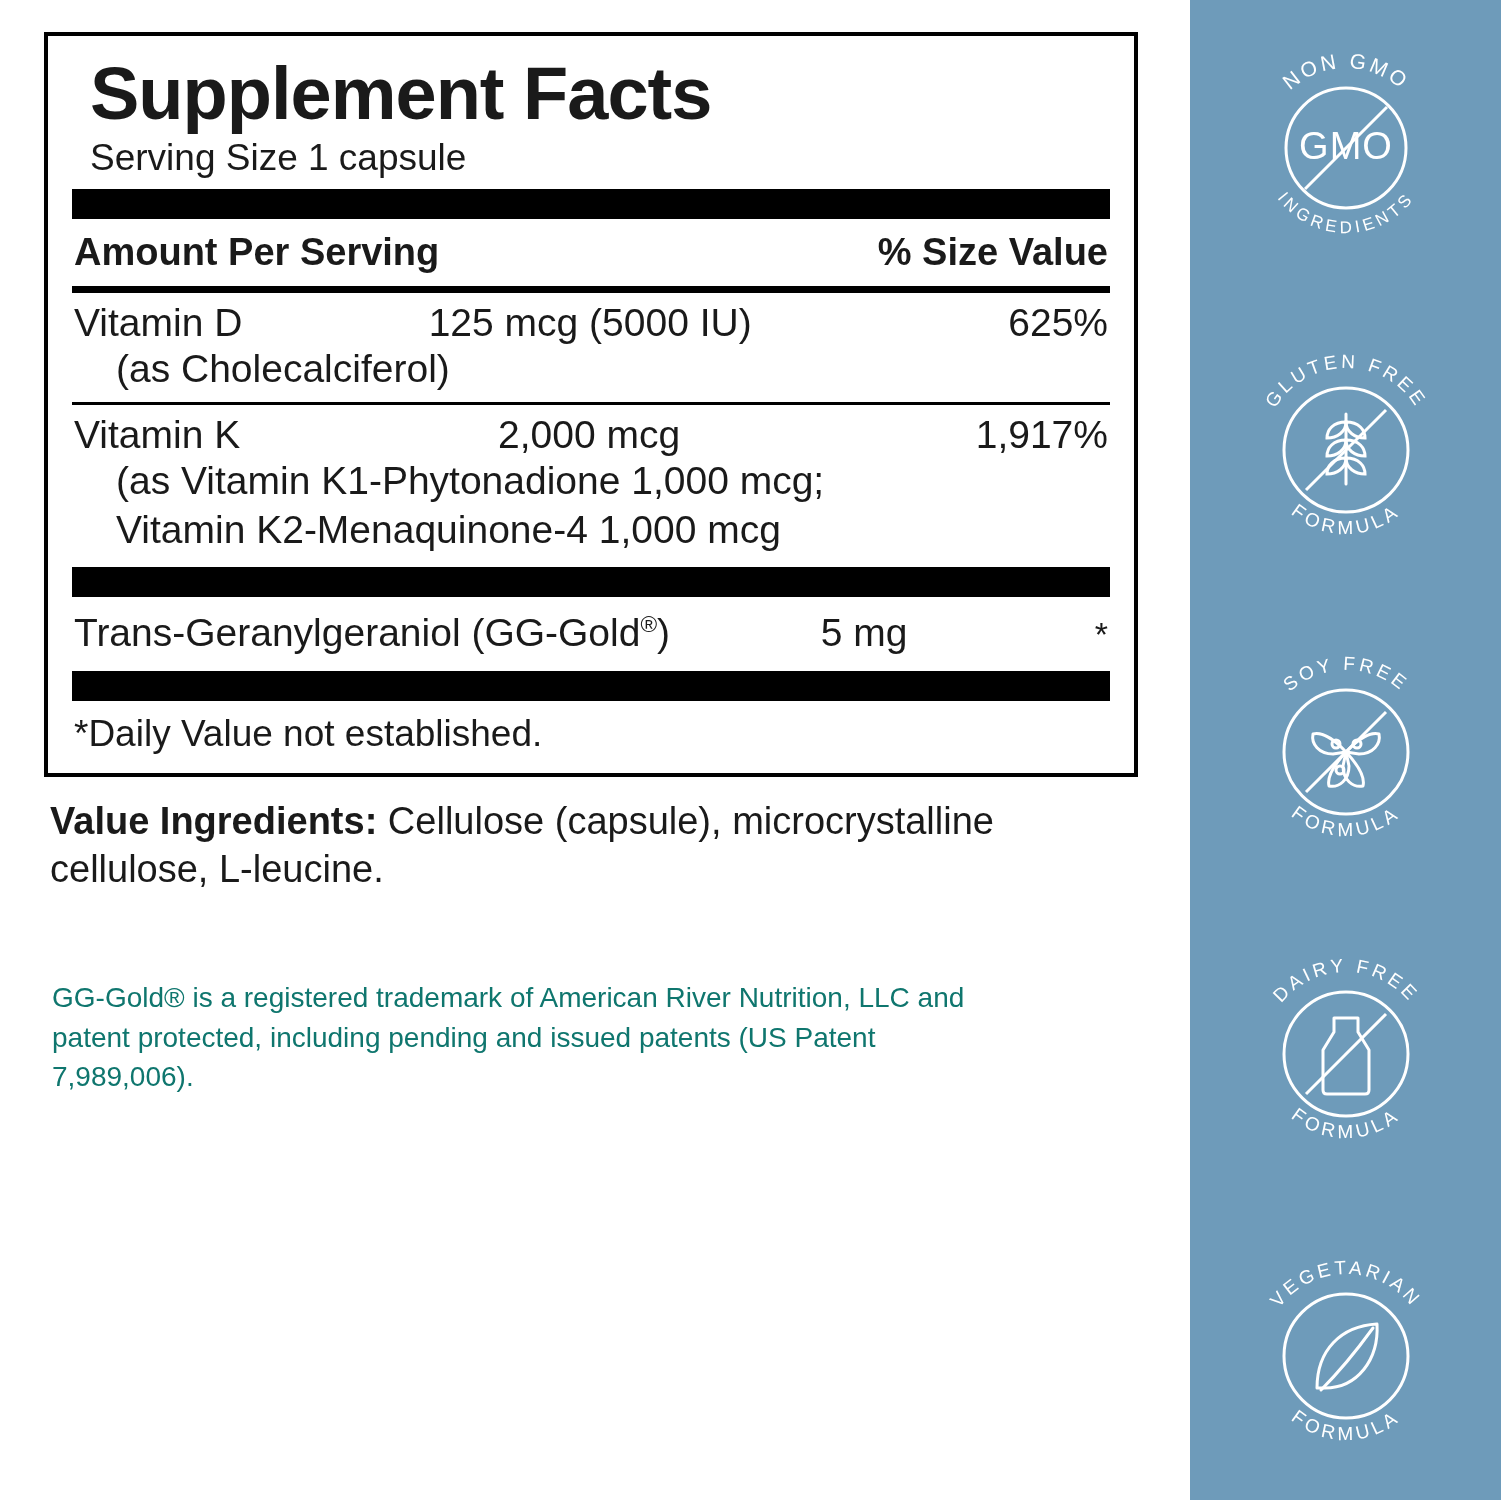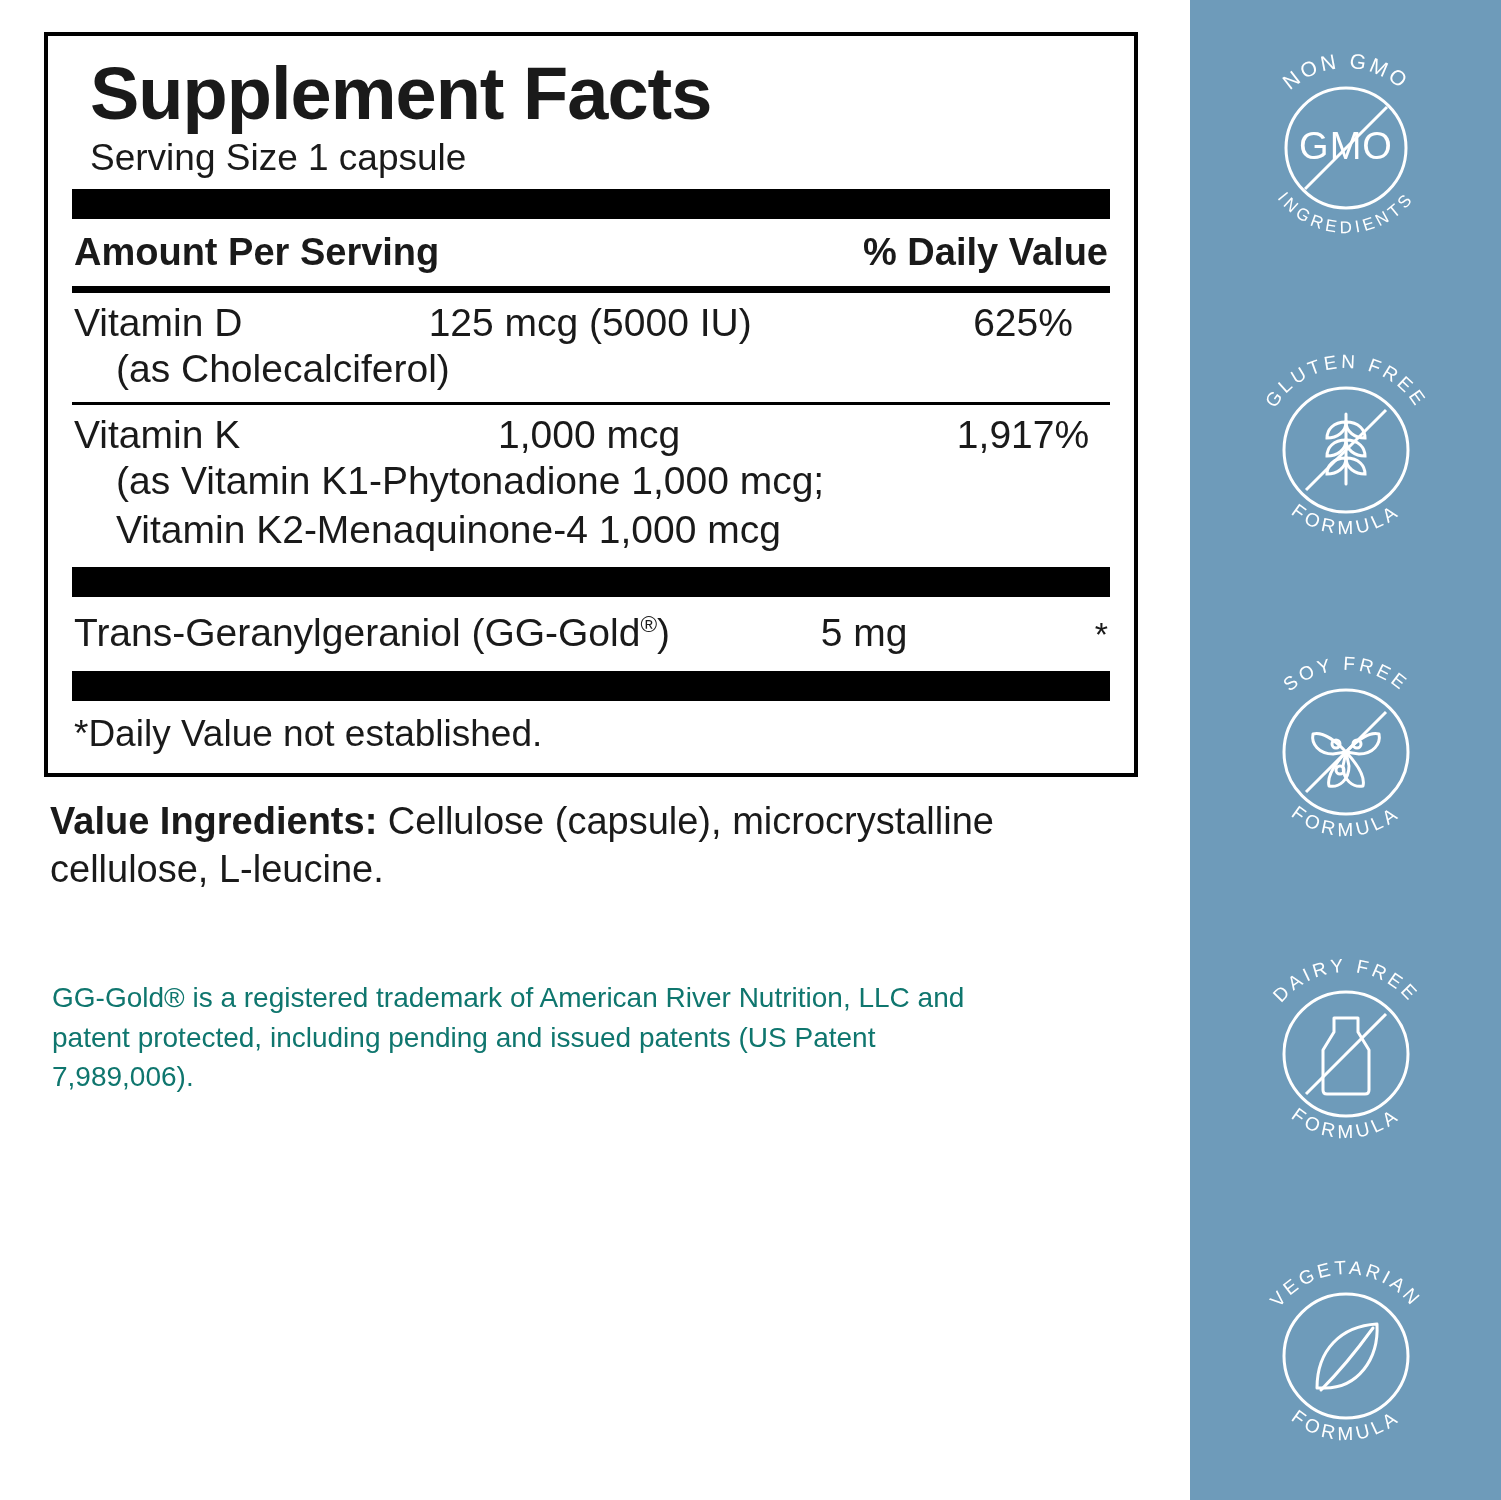--- a/index.html
+++ b/index.html
@@ -84,21 +84,21 @@
     flex: 0 0 auto;
     white-space: nowrap;
   }
   .n-amt {
     flex: 1 1 auto;
     text-align: center;
     white-space: nowrap;
   }
   .n-dv {
     flex: 0 0 auto;
-    text-align: center;
+    text-align: right;
     white-space: nowrap;
     min-width: 170px;
   }
   .n-sub {
     font-size: 39px;
     margin-left: 42px;
     line-height: 1.25;
     white-space: nowrap;
   }
   .gg-row {
@@ -161,40 +161,40 @@
 
     <div class="facts-box">
 
       <div class="facts-title">Supplement Facts</div>
       <div class="serving-size">Serving Size 1 capsule</div>
 
       <div class="bar-thick"></div>
 
       <div class="hdr-row">
         <span>Amount Per Serving</span>
-        <span>% Daily Value</span>
+        <span>% Size Value</span>
       </div>
 
       <div class="bar-thin"></div>
 
       <div class="nutrient-block">
         <div class="line-main">
           <span class="n-name">Vitamin D</span>
           <span class="n-amt">125 mcg (5000 IU)</span>
           <span class="n-dv">625%</span>
         </div>
         <div class="n-sub">(as Cholecalciferol)</div>
       </div>
 
       <div class="hairline"></div>
 
       <div class="nutrient-block">
         <div class="line-main">
           <span class="n-name">Vitamin K</span>
-          <span class="n-amt">1,000 mcg</span>
+          <span class="n-amt">2,000 mcg</span>
           <span class="n-dv">1,917%</span>
         </div>
         <div class="n-sub">(as Vitamin K1-Phytonadione 1,000 mcg;</div>
         <div class="n-sub">Vitamin K2-Menaquinone-4 1,000 mcg</div>
       </div>
 
       <div class="bar-thick"></div>
 
       <div class="gg-row">
         <span class="gg-name"><span>Trans-Geranylgeraniol (GG-Gold</span><sup>®</sup><span>)</span></span>

